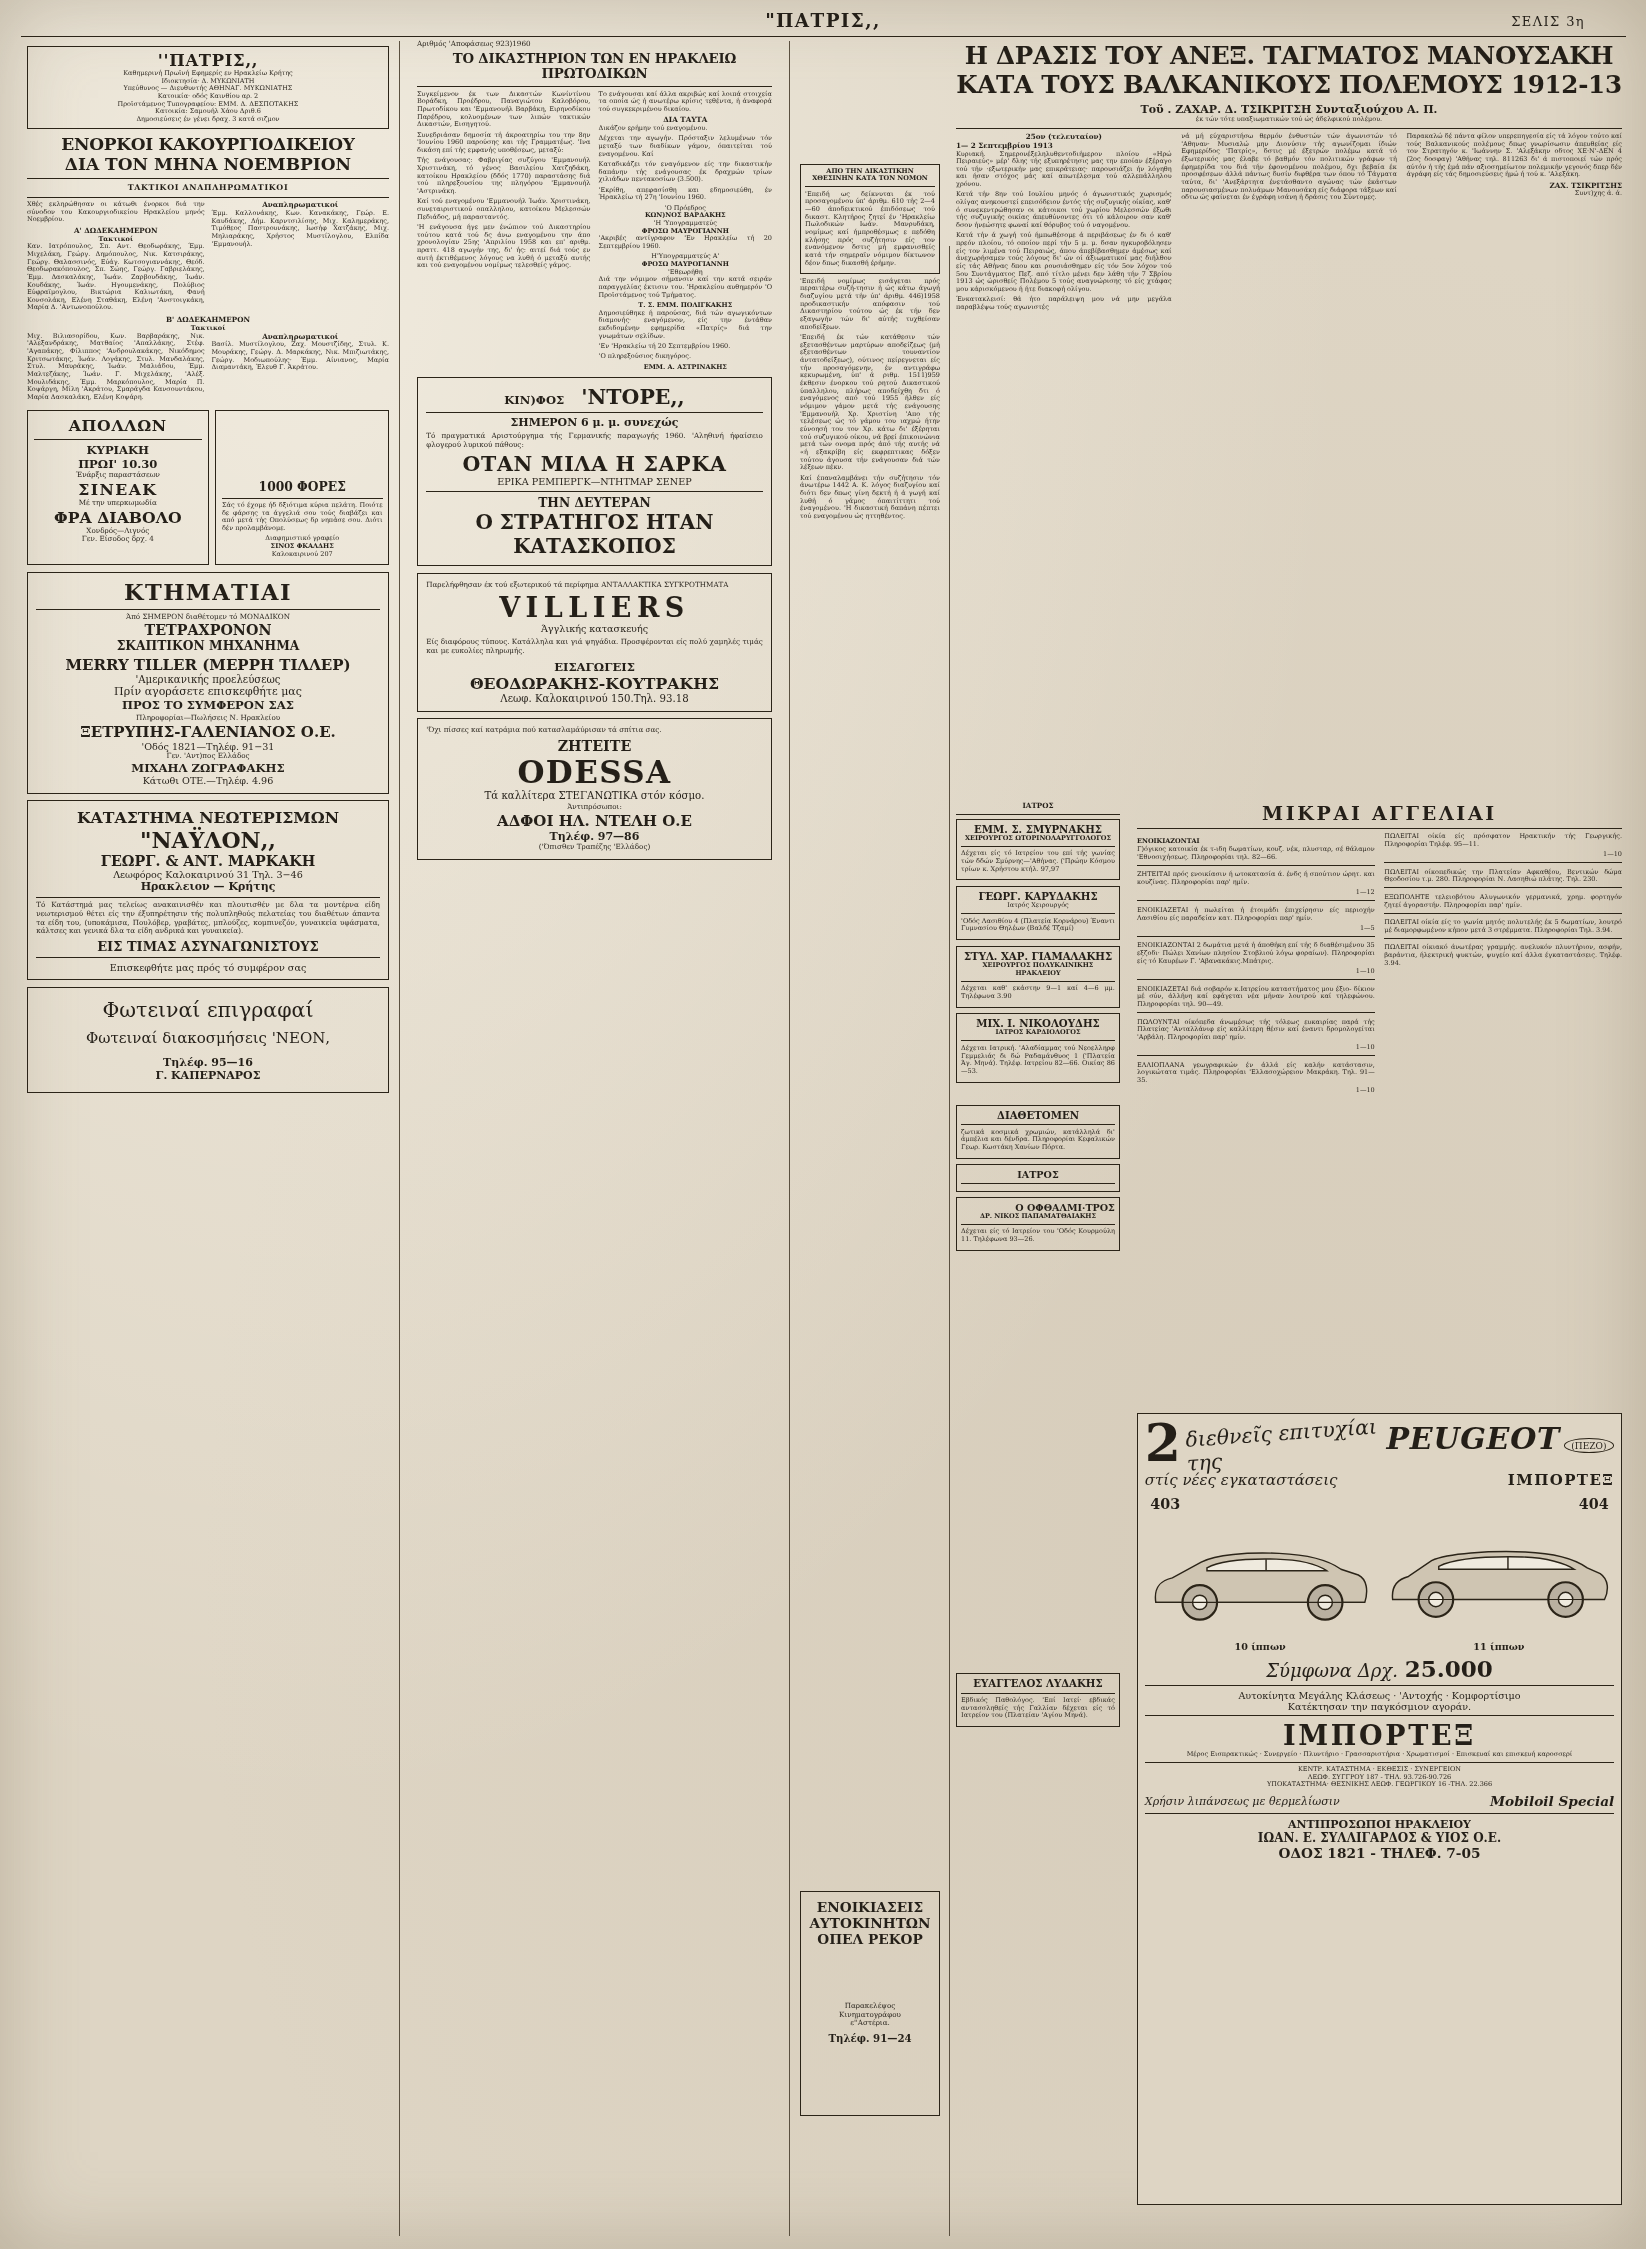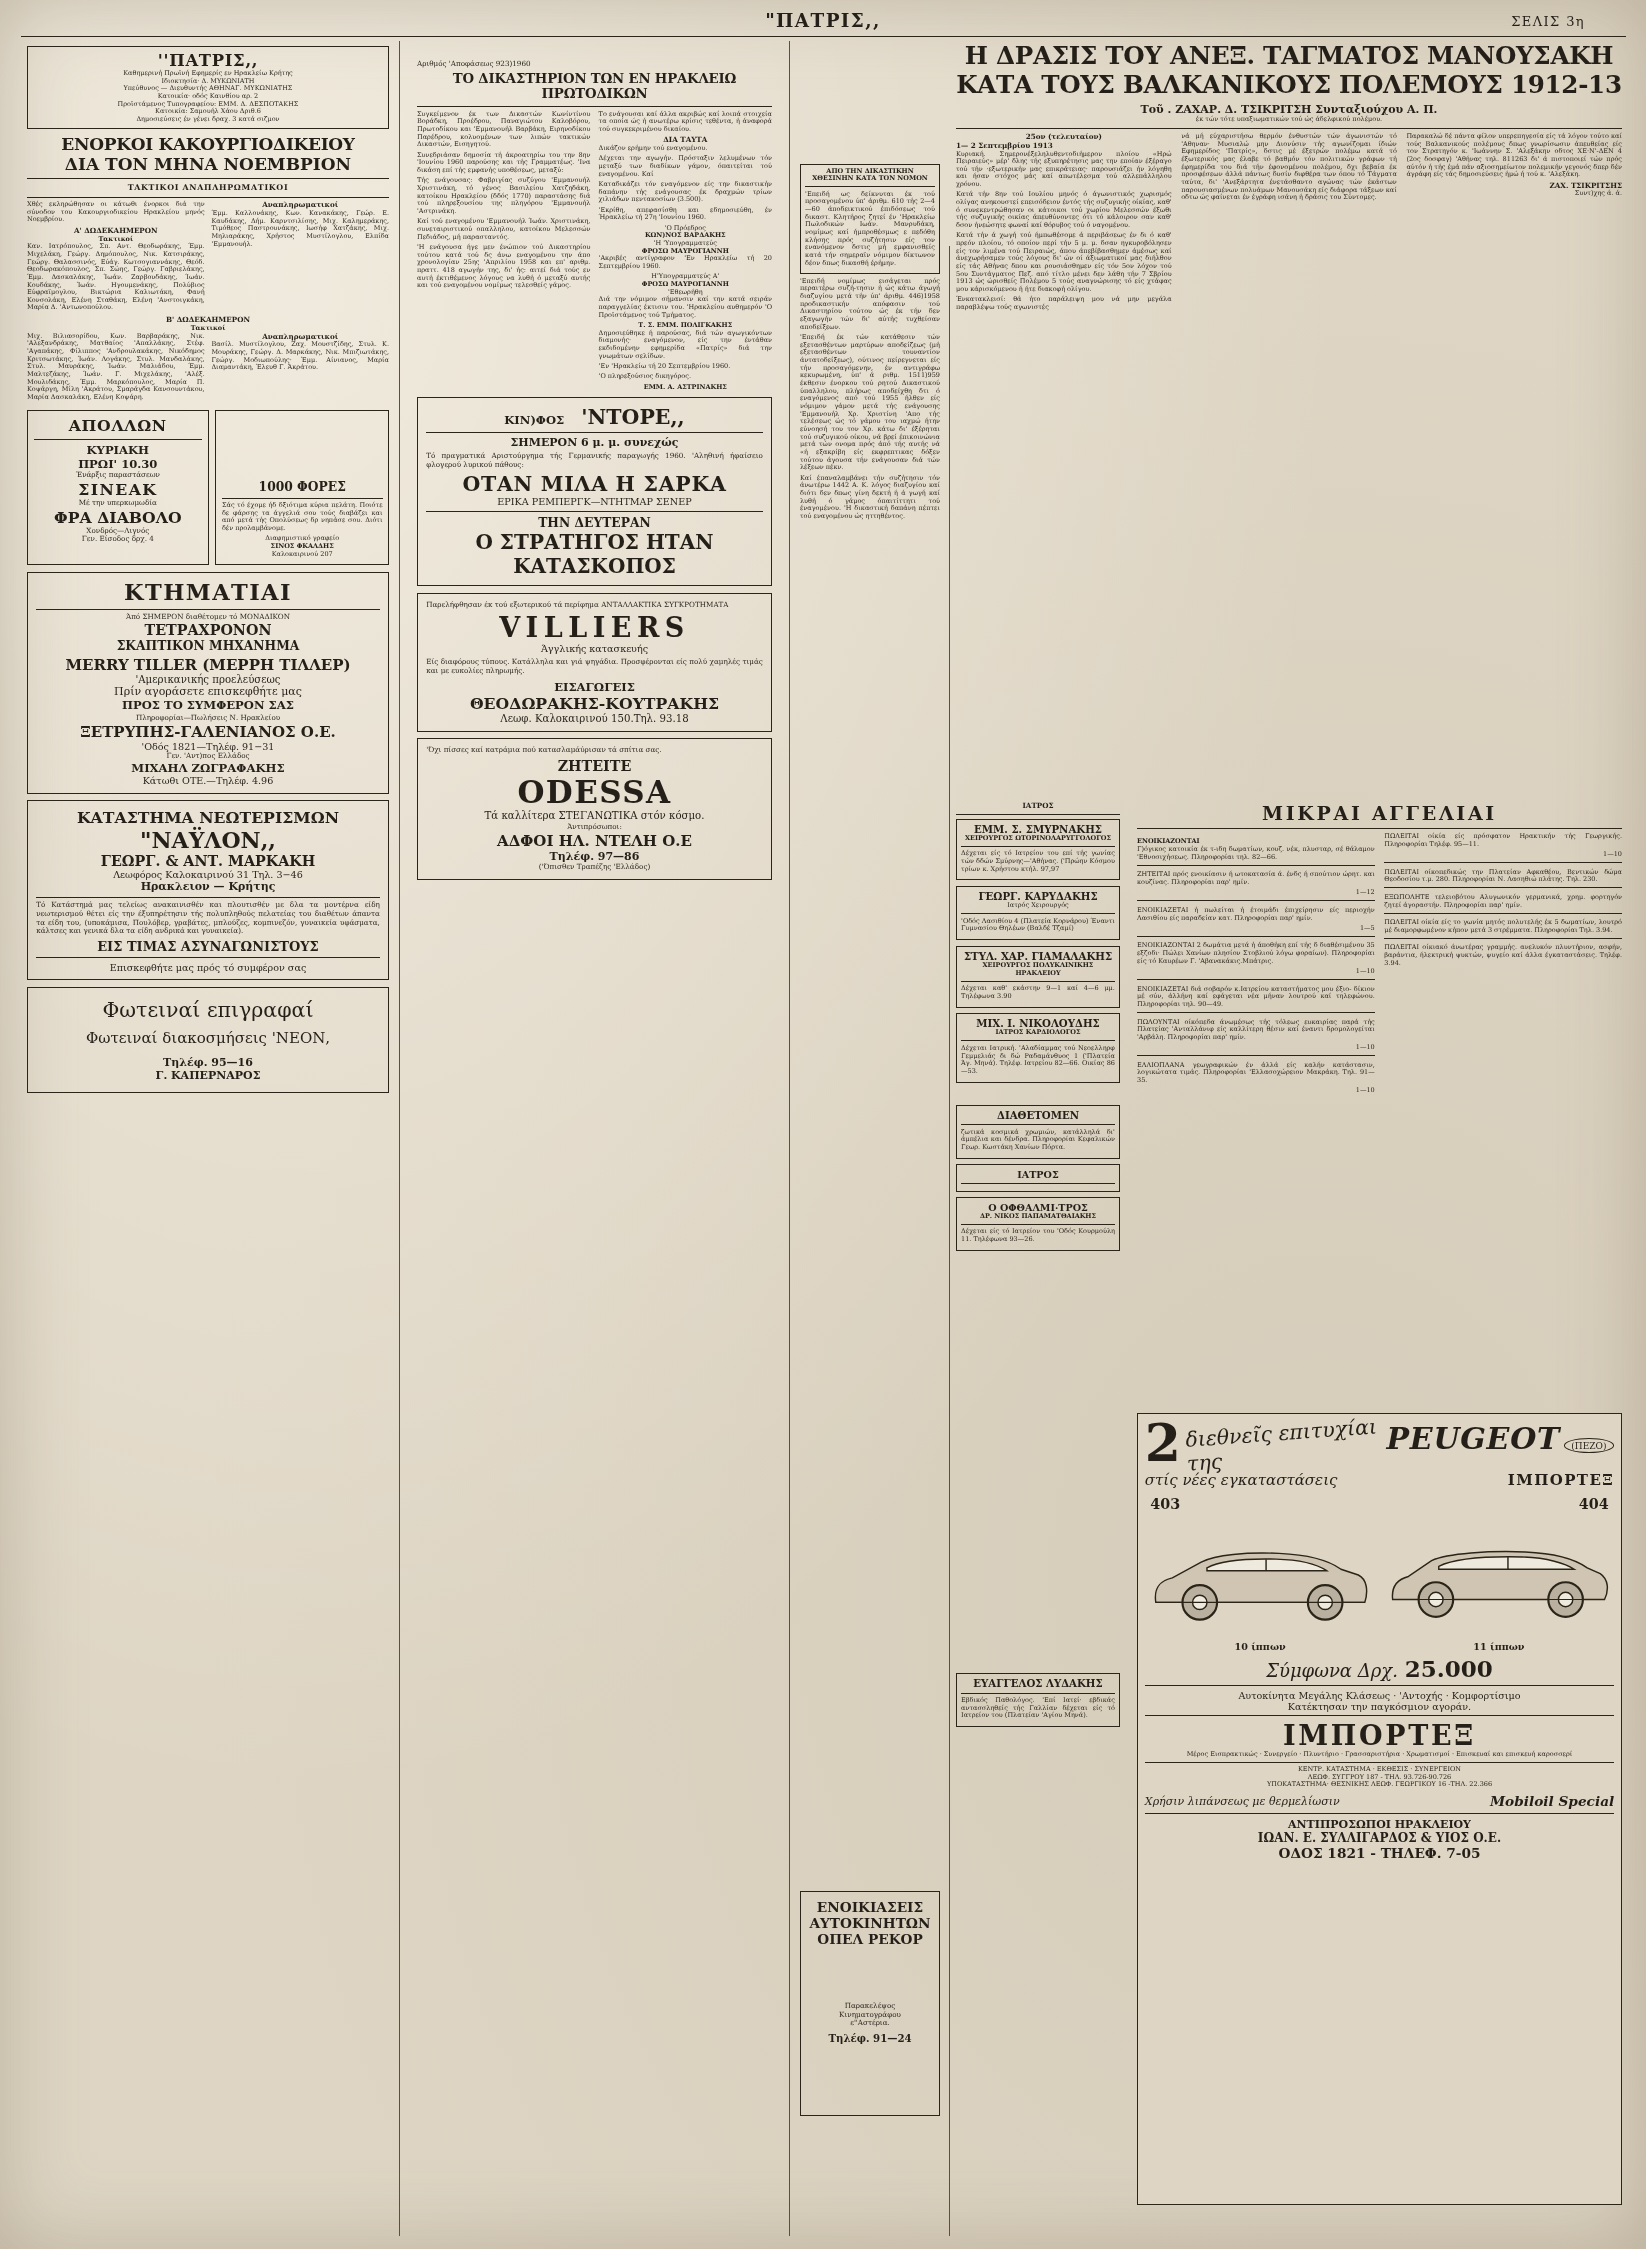--- a/index.html
+++ b/index.html
@@ -181,21 +181,21 @@
     <div class="ad" style="padding:9.6px 8.2px;">
       <div class="ctr" style="font-size:20.5px;">Φωτειναί επιγραφαί</div>
       <div style="height:6.8px;"></div>
       <div class="ctr" style="font-size:15px;">Φωτειναί διακοσμήσεις 'ΝΕΟΝ,</div>
       <div style="height:9.6px;"></div>
       <div class="ctr b" style="font-size:11px;">Τηλέφ. 95—16</div>
       <div class="ctr b" style="font-size:11px;">Γ. ΚΑΠΕΡΝΑΡΟΣ</div>
     </div>
   </div>
 
-  <div class="col" style="left:417px;top:60px;width:355px;">
+  <div class="col" style="left:417px;top:40px;width:355px;">
     <div class="xs">Αριθμός 'Αποφάσεως 923)1960</div>
     <div class="ctr" style="font-size:13.3px;font-weight:bold;letter-spacing:-0.2px;margin-top:2.7px;">ΤΟ ΔΙΚΑΣΤΗΡΙΟΝ ΤΩΝ ΕΝ ΗΡΑΚΛΕΙΩ ΠΡΩΤΟΔΙΚΩΝ</div>
     <div class="sep2"></div>
 
     <div style="display:flex;gap:8.2px;">
       <div style="flex:1;">
         <p class="xxs just">Συγκείμενον έκ των Δικαστών Κωνίντίνου Βοράδκη, Προέδρου, Παναγιώτου Καλοβόρου, Πρωτοδίκου και 'Εμμανουήλ Βαρβάκη, Ειρηνοδίκου Παρέδρου, κολυομένων των λιπών τακτικών Δικαστών, Εισηγητού.</p>
         <p class="xxs just">Συνεδριάσαν δημοσία τή άκροατηρίω του την 8ην 'Ιουνίου 1960 παρούσης και τής Γραμματέως. 'Ινα δικάση επί τής εμφανής υποθέσεως, μεταξύ:</p>
         <p class="xxs just">Τής ενάγουσας: Φαβριγίας συζύγου 'Εμμανουήλ Χριστινάκη, τό γένος Βασιλείου Χατζηδάκη, κατοίκου Ηρακλείου (δδός 1770) παραστάσης διά τού πληρεξουσίου της πληγόρου 'Εμμανουήλ 'Αστρινάκη.</p>
         <p class="xxs just">Καί τού εναγομένου 'Εμμανουήλ Ίωάν. Χριστινάκη, συνεταιριστικού οπαλληλου, κατοίκου Μελεσσών Πεδιάδος, μή παρασταντός.</p>
@@ -345,21 +345,21 @@
       <div class="ctr b" style="font-size:10.2px;">ΔΙΑΘΕΤΟΜΕΝ</div>
       <div class="sep"></div>
       <p class="xxs just">ζωτικά κοσμικά χρωμιών, κατάλληλά δι' άμπέλια και δένδρα. Πληροφορίαι Κεφαλικών Γεωρ. Κωστάκη Χανίων Πόρτα.</p>
     </div>
     <div class="box thin" style="margin-bottom:5.5px;padding:3.4px 4.1px;">
       <div class="ctr b" style="font-size:9.6px;">ΙΑΤΡΟΣ</div>
       <div class="sep"></div>
       <p class="xxs just"></p>
     </div>
     <div class="box thin" style="margin-bottom:5.5px;padding:3.4px 4.1px;">
-      <div class="ctr b" style="font-size:9.6px;">Ο ΟΦΘΑΛΜΙ·ΤΡΟΣ</div>
+      <div class="ctr b" style="font-size:9.6px;text-align:right;">Ο ΟΦΘΑΛΜΙ·ΤΡΟΣ</div>
       <div class="ctr b xxs">ΔΡ. ΝΙΚΟΣ ΠΑΠΑΜΑΤΘΑΙΑΚΗΣ</div>
       <div class="sep"></div>
       <p class="xxs just">Δέχεται είς τό Ιατρείον του 'Οδός Κουρμούλη 11. Τηλέφωνα 93—26.</p>
     </div>
   </div>
 
   <div class="col" style="left:956px;top:1673px;width:164px;">
     <div class="box thin" style="padding:3.4px 4.1px;">
       <div class="ctr b" style="font-size:10.2px;">ΕΥΑΓΓΕΛΟΣ ΛΥΔΑΚΗΣ</div>
       <div class="sep"></div>

